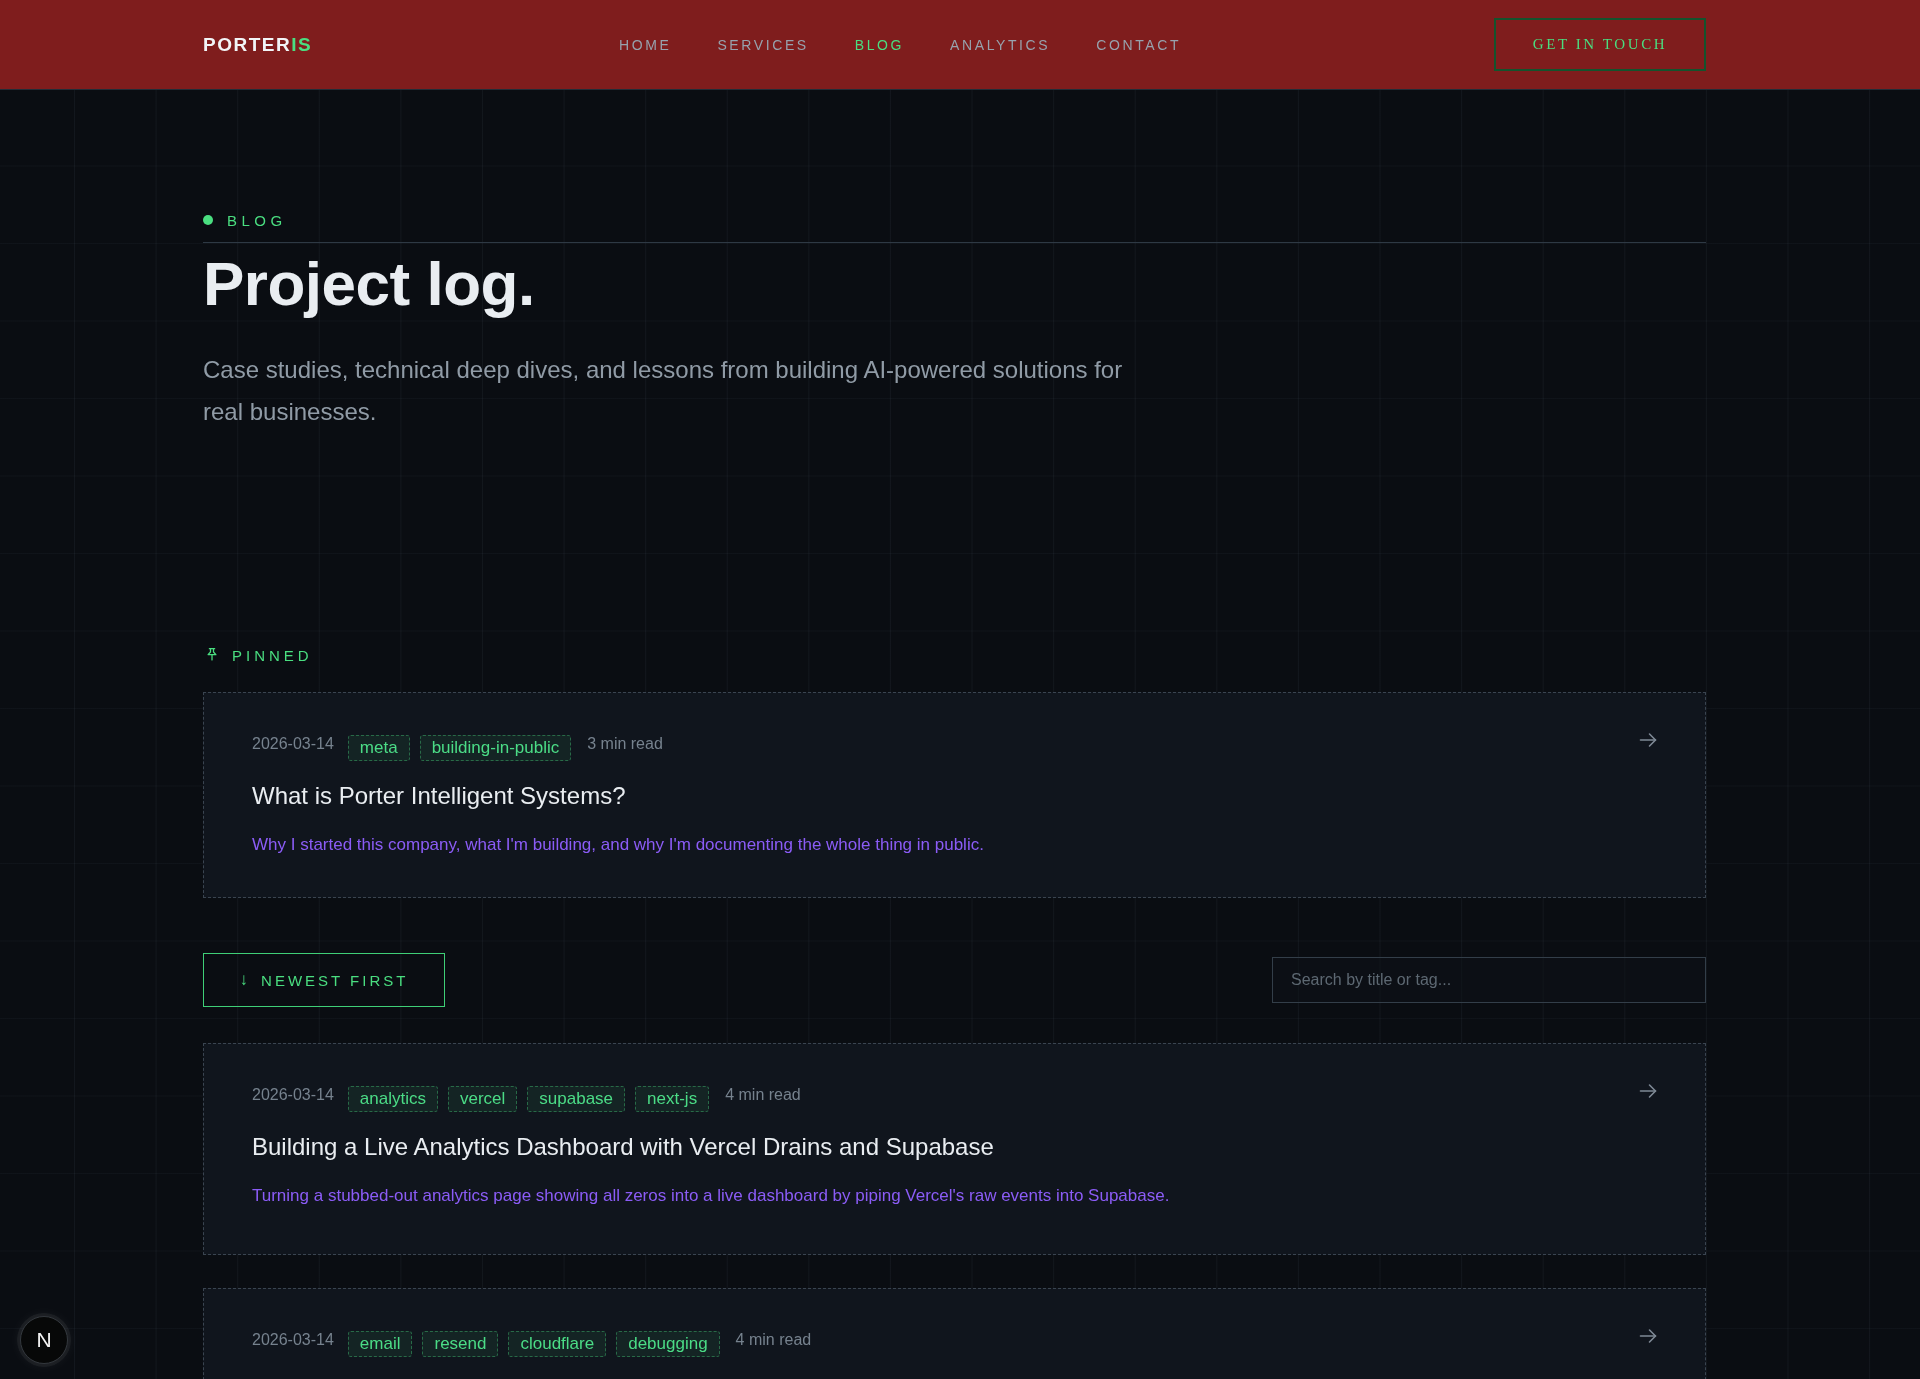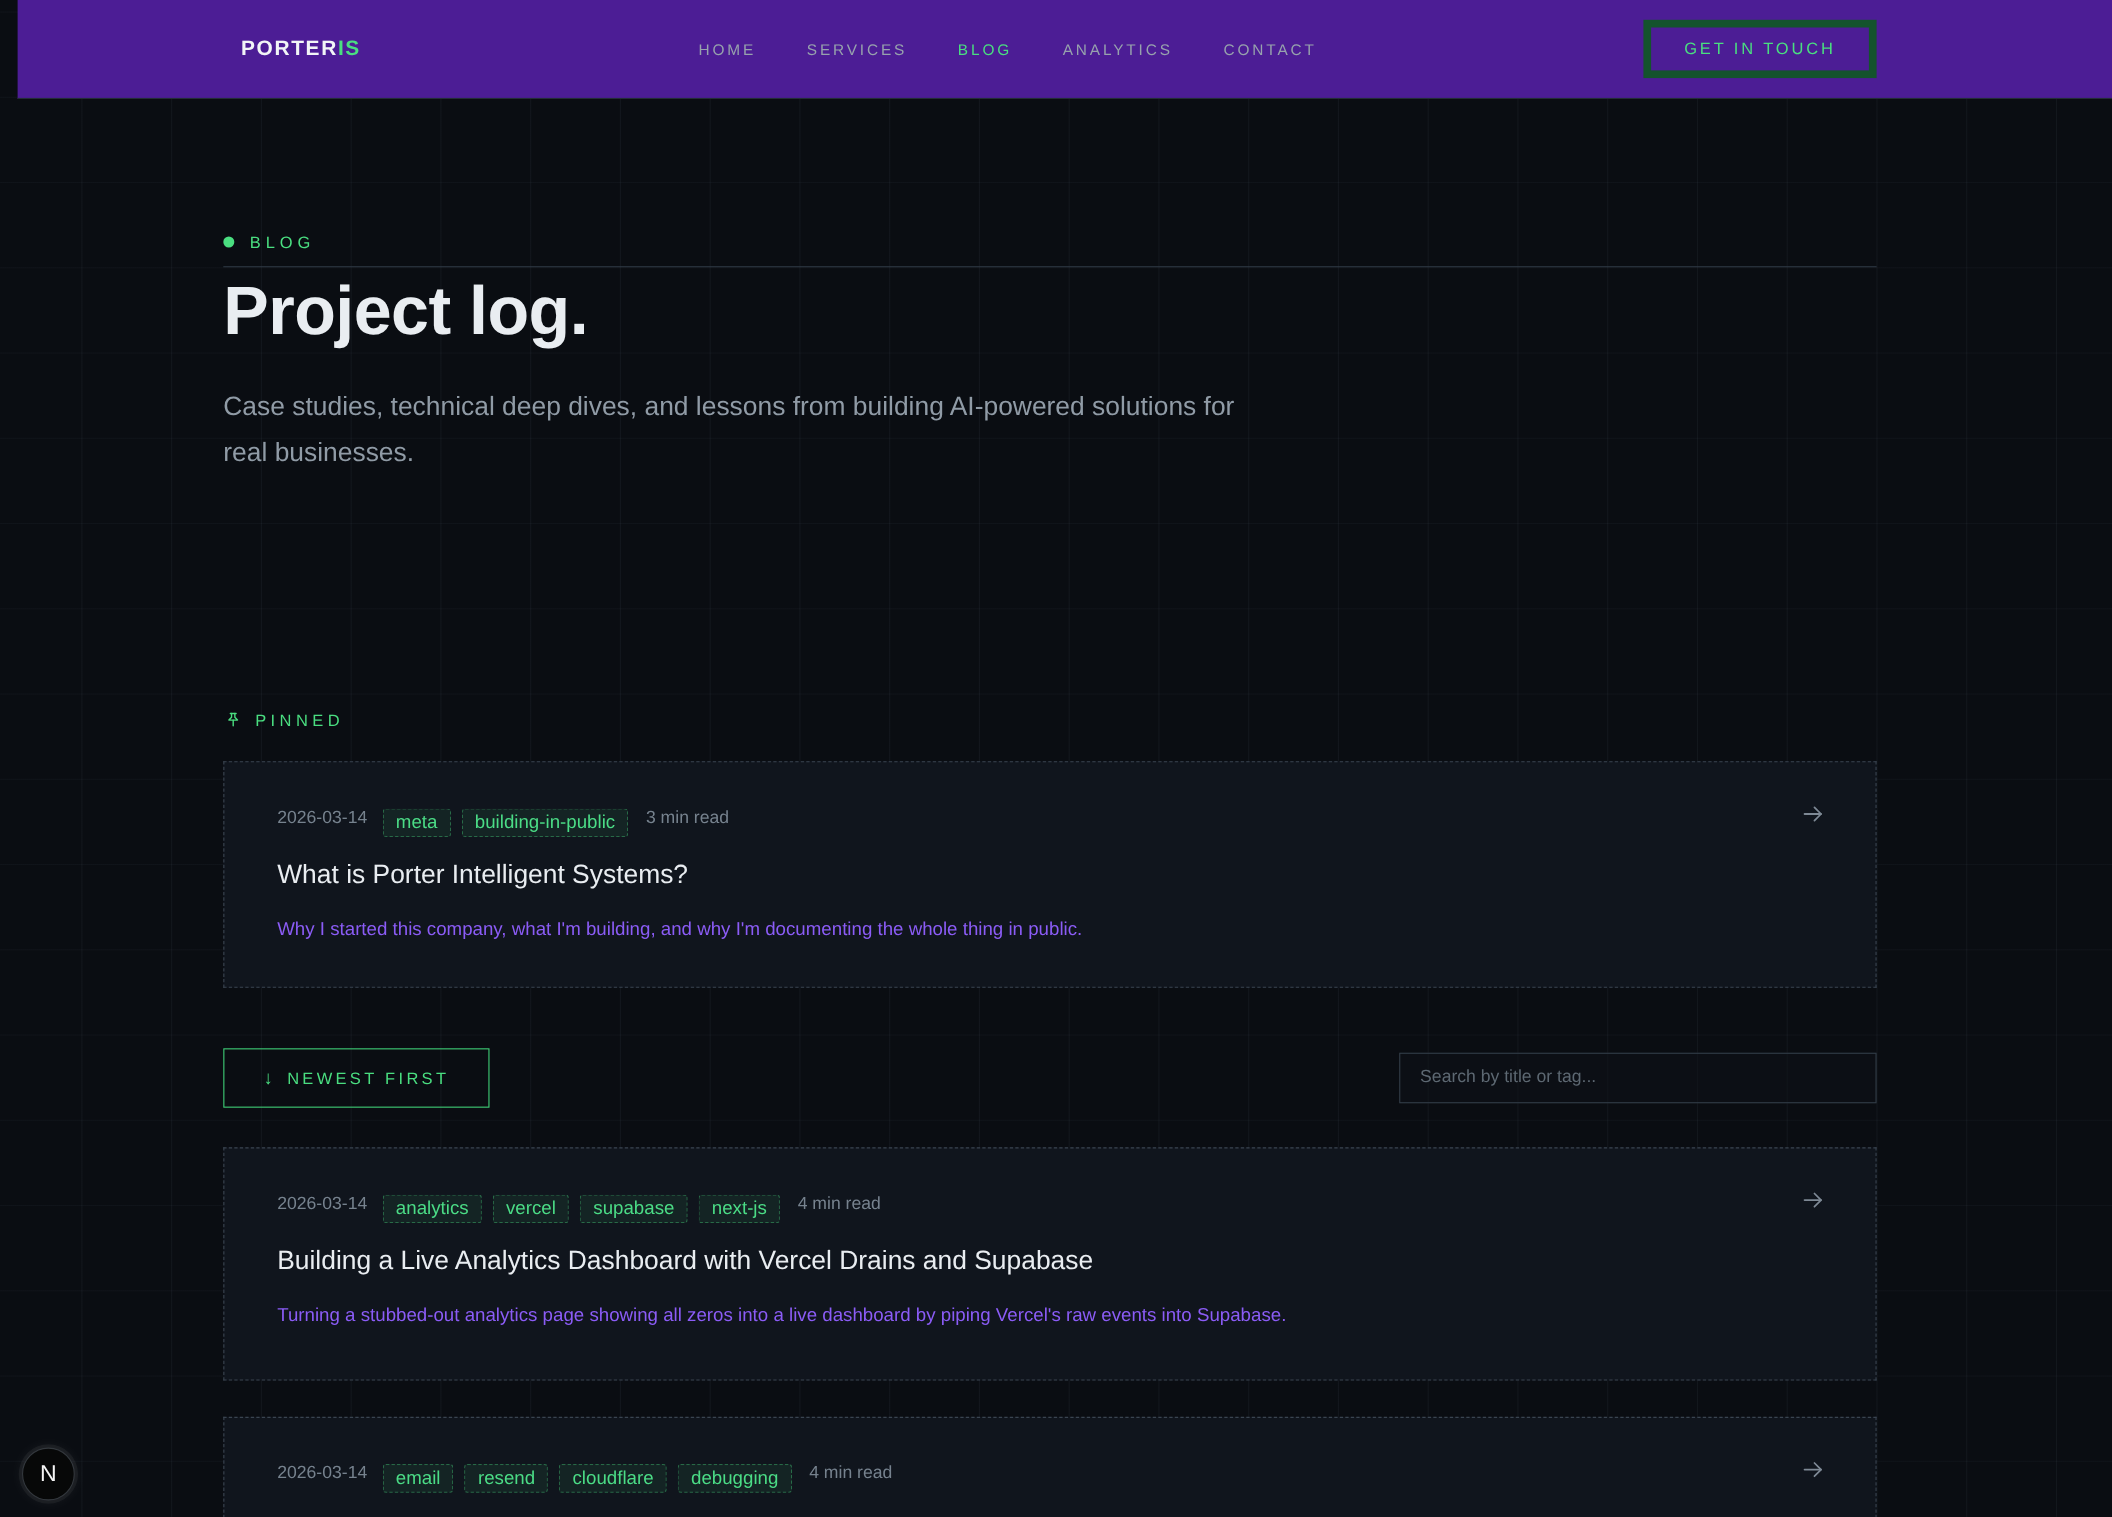--- a/index.html
+++ b/index.html
@@ -20,43 +20,43 @@
     background-position:74px 0, 0 88px;
   }
   .hero-divider {
     position:absolute; left:203px; top:242px; width:1503px; height:1px;
     background:#2e3944; z-index:1;
   }
 
   
   header {
     position:relative; z-index:2; height:90px;
-    background:#4c1d95; border-bottom:1px solid #232d37;margin-left:16px;
+    background:#7f1d1d; border-bottom:1px solid #232d37;
   }
   .logo {
     position:absolute; left:203px; top:0; height:100%;
     display:flex; align-items:center;
     font-size:19px; font-weight:700; letter-spacing:1.5px; color:#f2f5f7;
   }
   .logo .accent { color:#4ade80; }
   nav.menu {
     position:absolute; left:619px; top:0; height:100%;
     display:flex; align-items:center; gap:46px;
   }
   .nav-link {
     font-size:14px; letter-spacing:2.6px; color:#97a2ad; cursor:pointer;
     text-transform:uppercase; white-space:nowrap;
   }
   .nav-link.active { color:#4ade80; }
   .cta-btn {
     position:absolute; right:214px; top:18px; width:212px; height:53px;
     display:flex; align-items:center; justify-content:center;
-    border:7px solid #14532d; background:transparent; cursor:pointer;
+    border:2px solid #14532d; background:transparent; cursor:pointer;
     color:#4ade80; font-size:15px; letter-spacing:2.6px;
-    font-family:Liberation Sans, sans-serif;
+    font-family:Liberation Serif, serif;
   }
 
   
   main { position:relative; z-index:1; padding-left:203px; width:1706px; }
 
   .hero-label {
     margin-top:121px; height:18px;
     display:flex; align-items:center; gap:14px;
     color:#4ade80; font-size:15px; letter-spacing:4.5px;
   }

